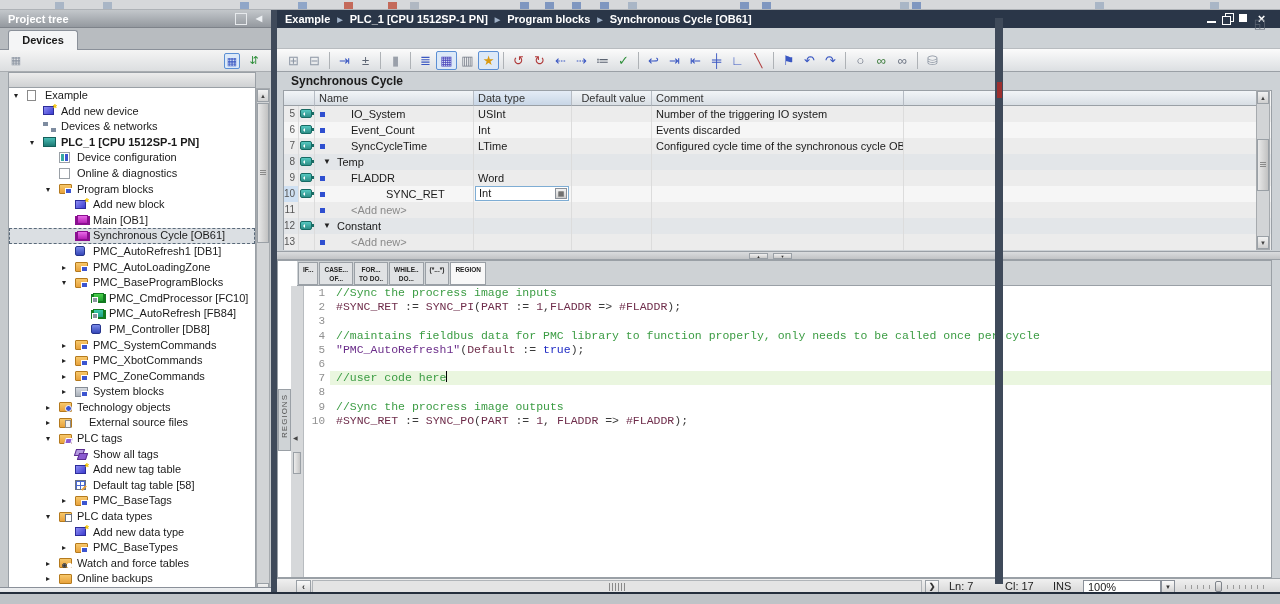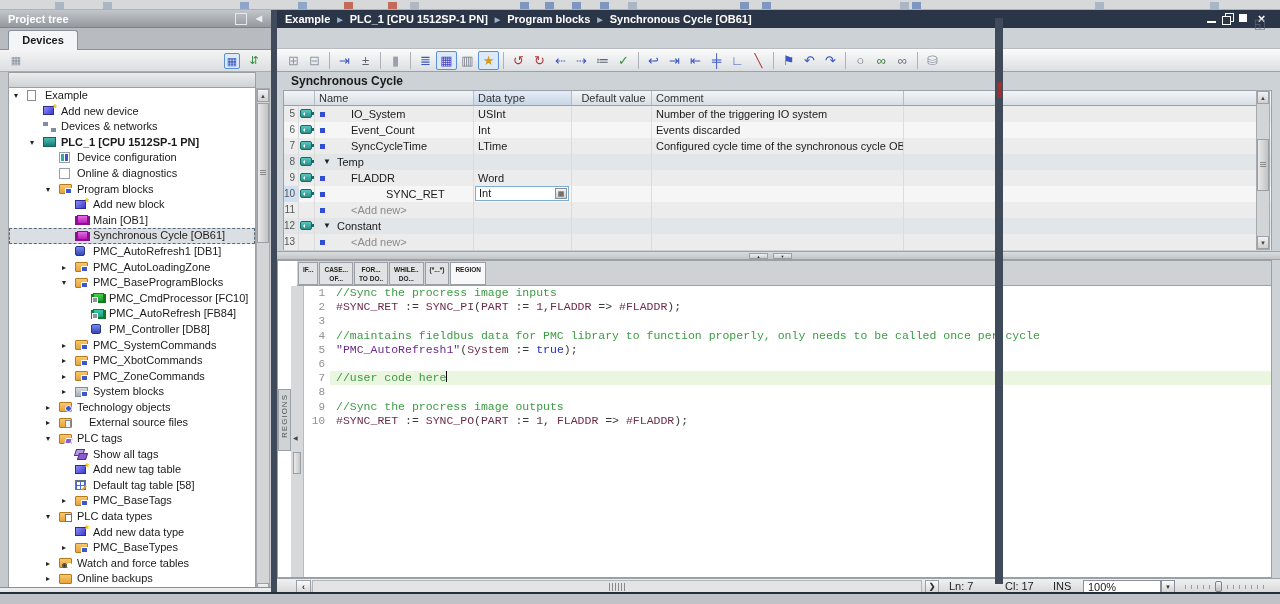--- a/index.html
+++ b/index.html
@@ -610,21 +610,21 @@
           <div class="gut-num"></div>
           <div class="gut-num"></div>
           <div class="gut-num"></div>
           <div class="gut-num"></div>
         </div>
       <div id="code-area">
           <div class="code-line"><span class="cm">//Sync the procress image inputs</span></div>
           <div class="code-line"><span class="id">#SYNC_RET</span><span class="op"> := </span><span class="id">SYNC_PI</span><span class="op">(</span><span class="id">PART</span><span class="op"> := </span><span class="id">1</span><span class="op">,</span><span class="id">FLADDR</span><span class="op"> =&gt; </span><span class="id">#FLADDR</span><span class="op">);</span></div>
           <div class="code-line"></div>
           <div class="code-line"><span class="cm">//maintains fieldbus data for PMC library to function properly, only needs to be called once per cycle</span></div>
-          <div class="code-line"><span class="st">"PMC_AutoRefresh1"</span><span class="op">(</span><span class="id">System</span><span class="op"> := </span><span class="kw">true</span><span class="op">);</span></div>
+          <div class="code-line"><span class="st">"PMC_AutoRefresh1"</span><span class="op">(</span><span class="id">Default</span><span class="op"> := </span><span class="kw">true</span><span class="op">);</span></div>
           <div class="code-line"></div>
           <div class="code-line hl"><span class="cm">//user code here</span><span class="cursor"></span></div>
           <div class="code-line"></div>
           <div class="code-line"><span class="cm">//Sync the procress image outputs</span></div>
           <div class="code-line"><span class="id">#SYNC_RET</span><span class="op"> := </span><span class="id">SYNC_PO</span><span class="op">(</span><span class="id">PART</span><span class="op"> := </span><span class="id">1</span><span class="op">, </span><span class="id">FLADDR</span><span class="op"> =&gt; </span><span class="id">#FLADDR</span><span class="op">);</span></div>
         </div>
     </div>
 
     <div class="abs" id="bottom-row">
       <div id="hs-left-btn">‹</div>

